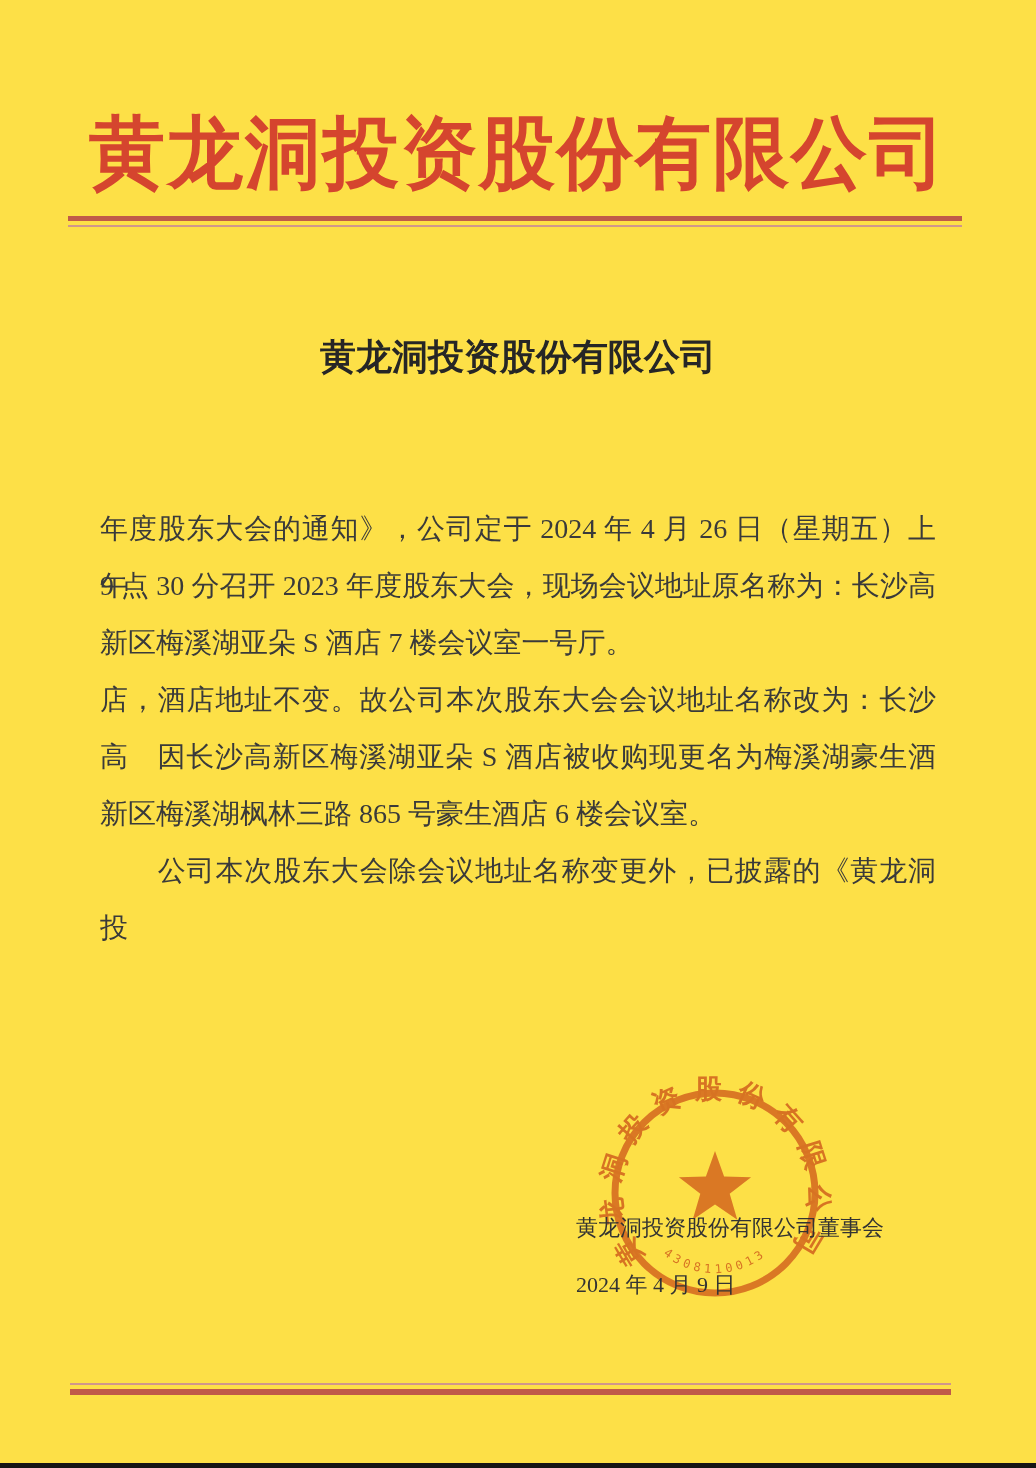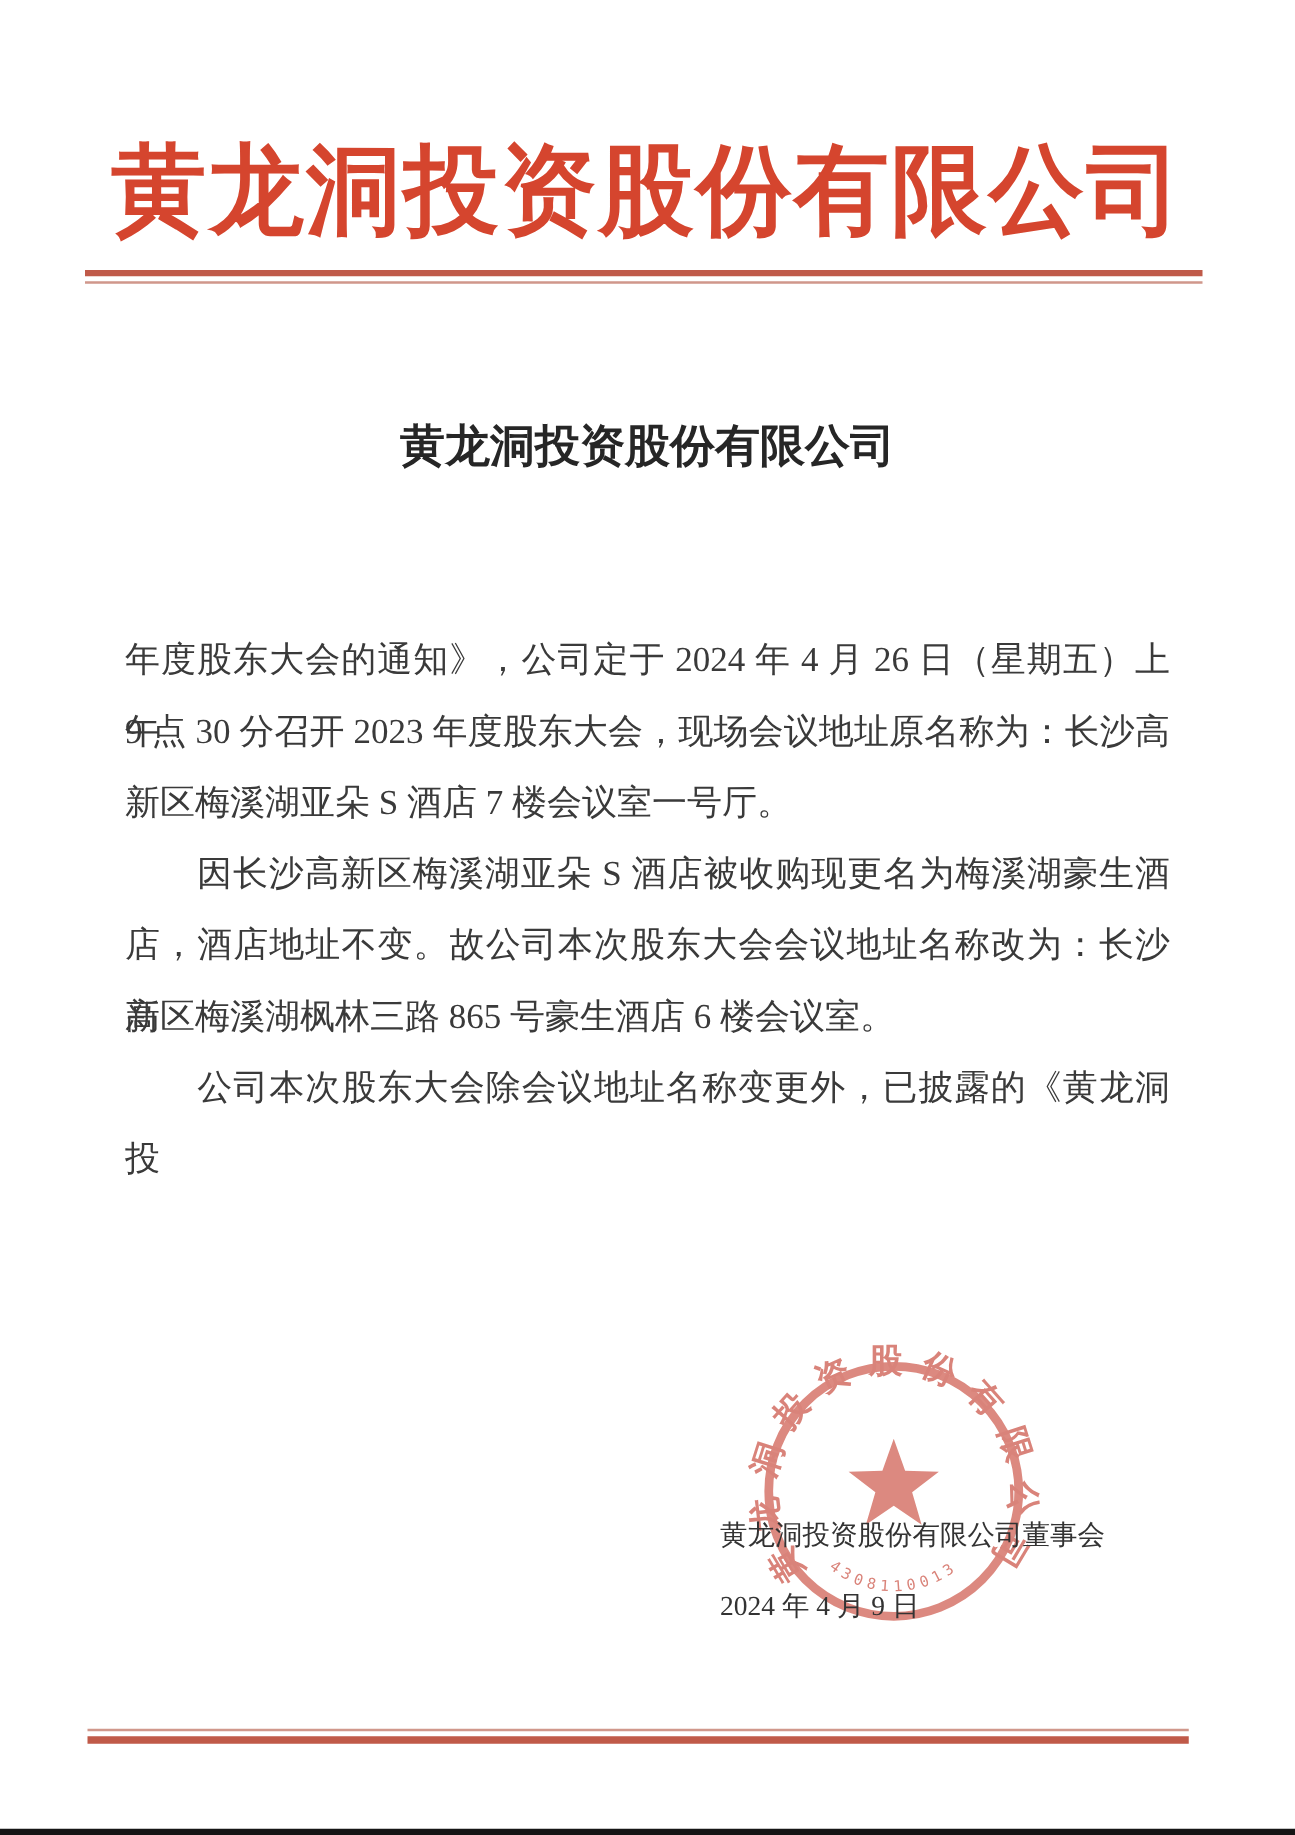--- a/index.html
+++ b/index.html
@@ -1,21 +1,21 @@
 <!DOCTYPE html>
 <html><head>
 <meta charset="utf-8">
 <style>
   html, body { margin: 0; padding: 0; background: #e9e9e9; }
   .page {
     position: relative;
     width: 1036px;
     height: 1468px;
     margin: 0 auto;
-    background: #ffffff;
+    background: #fde047;
     overflow: hidden;
     font-family: "Liberation Serif", "DejaVu Serif", serif;
     color: #3a3a3a;
   }
 
   
   .letterhead {
     position: absolute;
     top: 98px; left: 60px; right: 60px;
     text-align: center;
@@ -100,22 +100,22 @@
 
   <div class="rule rule-thick-top"></div>
   <div class="rule rule-thin-top"></div>
 
   <div class="doc-title doc-title-1">黄龙洞投资股份有限公司</div>
 
   <div class="body-text">
     <div class="line justify">年度股东大会的通知》，公司定于 2024 年 4 月 26 日（星期五）上午</div>
     <div class="line justify">9 点 30 分召开 2023 年度股东大会，现场会议地址原名称为：长沙高</div>
     <div class="line">新区梅溪湖亚朵 S 酒店 7 楼会议室一号厅。</div>
+    <div class="line justify">店，酒店地址不变。故公司本次股东大会会议地址名称改为：长沙高</div>
     <div class="line justify">　　因长沙高新区梅溪湖亚朵 S 酒店被收购现更名为梅溪湖豪生酒</div>
-    <div class="line justify">店，酒店地址不变。故公司本次股东大会会议地址名称改为：长沙高</div>
     <div class="line">新区梅溪湖枫林三路 865 号豪生酒店 6 楼会议室。</div>
     <div class="line justify">　　公司本次股东大会除会议地址名称变更外，已披露的《黄龙洞投</div>
   </div>
 
   <svg class="seal" viewBox="0 0 240 240" xmlns="http://www.w3.org/2000/svg">
     <defs>
       <path id="sealArcTop" d="M 47.3 181 A 95 95 0 1 1 192.7 181" fill="none"></path>
       <path id="sealArcBottom" d="M 62 176 A 82 82 0 0 0 178 176" fill="none"></path>
     </defs>
     <circle cx="120" cy="120" r="100" fill="none" stroke="#d2685c" stroke-width="7"></circle>

